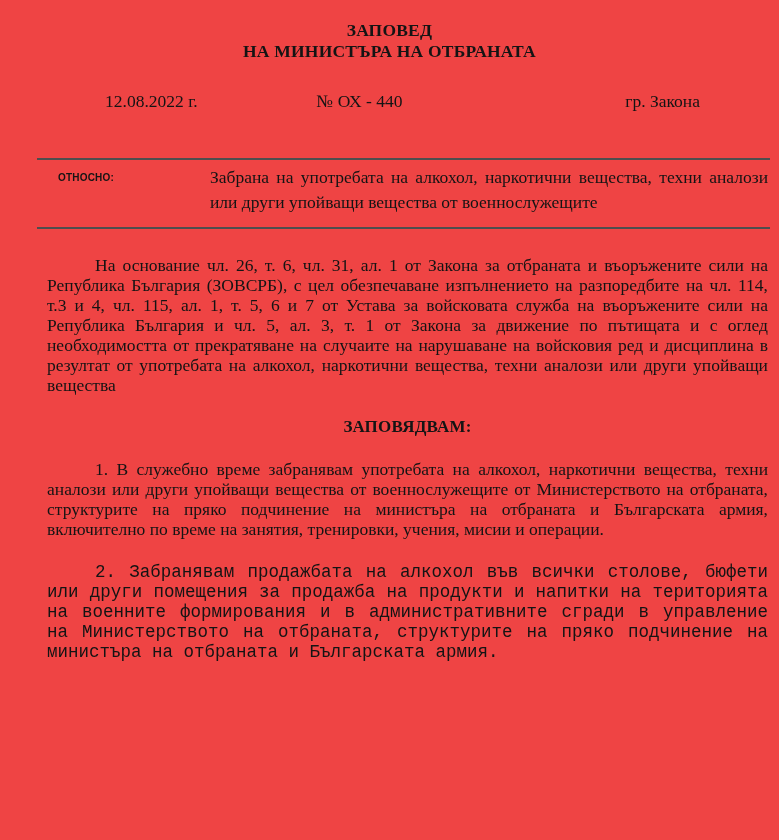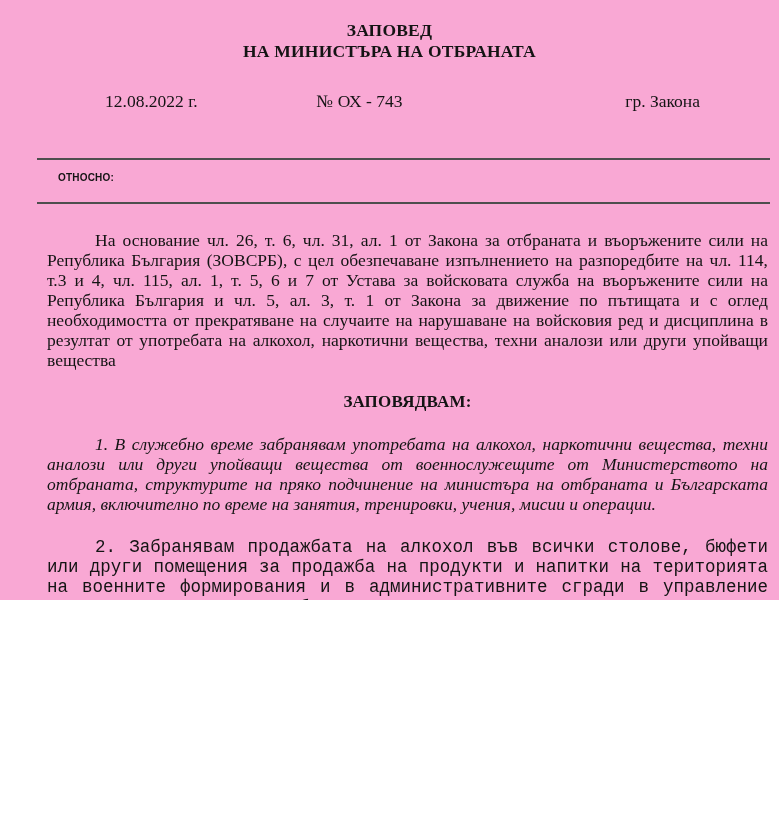--- a/index.html
+++ b/index.html
@@ -1,23 +1,23 @@
 <!DOCTYPE html>
 <html lang="bg"><head>
 <meta charset="utf-8">
 <style>
   * { box-sizing: border-box; }
   html, body { margin: 0; padding: 0; background: #ffffff; }
 
   .page {
     position: relative;
     width: 779px;
-    height: 600px;
+    height: 840px;
     overflow: hidden;
-    background: #f9a8d4;
+    background: #ef4444;
     color: #141414;
     font-family: "Liberation Serif", "DejaVu Serif", serif;
     font-size: 17.5px;
   }
 
   
   .title {
     padding-top: 20px;
     text-align: center;
     font-weight: bold;
@@ -77,44 +77,45 @@
   }
   .preamble   { margin-top: 26px !important; }
   .order-heading {
     margin-top: 19px;
     text-align: center;
     font-weight: bold;
     font-size: 17px;
     line-height: 25px;
     letter-spacing: 0.2px;
   }
-  .item-1 { margin-top: 20px !important; font-style: italic; }
+  .item-1 { margin-top: 20px !important; }
   .item-2 { margin-top: 23px !important; font-family: Liberation Mono, monospace; }
   .item-3 { margin-top: 16px !important; }
 </style>
 </head>
 <body>
 
 <div class="page">
 
   <div class="title">
     <div>ЗАПОВЕД</div>
     <div>НА МИНИСТЪРА НА ОТБРАНАТА</div>
   </div>
 
   <div class="dateline">
     <span>12.08.2022 г.</span>
-    <span class="num-shift">№ ОХ - 743</span>
+    <span class="num-shift">№ ОХ - 440</span>
     <span>гр. Закона</span>
   </div>
 
   <div class="rule rule-top"></div>
 
   <div class="subject">
     <div class="subject-label">ОТНОСНО:</div>
+    <div class="subject-text">Забрана на употребата на алкохол, наркотични вещества, техни аналози или други упойващи вещества от военнослужещите</div>
   </div>
 
   <div class="rule rule-bottom"></div>
 
   <div class="doc-body">
     <p class="preamble">На основание чл. 26, т. 6, чл. 31, ал. 1 от Закона за отбраната и въоръжените сили на Република България (ЗОВСРБ), с цел обезпечаване изпълнението на разпоредбите на чл. 114, т.3 и 4, чл. 115, ал. 1, т. 5, 6 и 7 от Устава за войсковата служба на въоръжените сили на Република България и чл. 5, ал. 3, т. 1 от Закона за движение по пътищата и с оглед необходимостта от прекратяване на случаите на нарушаване на войсковия ред и дисциплина в резултат от употребата на алкохол, наркотични вещества, техни аналози или други упойващи вещества</p>
 
     <div class="order-heading">ЗАПОВЯДВАМ:</div>
 
     <p class="item-1">1. В служебно време забранявам употребата на алкохол, наркотични вещества, техни аналози или други упойващи вещества от военнослужещите от Министерството на отбраната, структурите на пряко подчинение на министъра на отбраната и Българската армия, включително по време на занятия, тренировки, учения, мисии и операции.</p>

